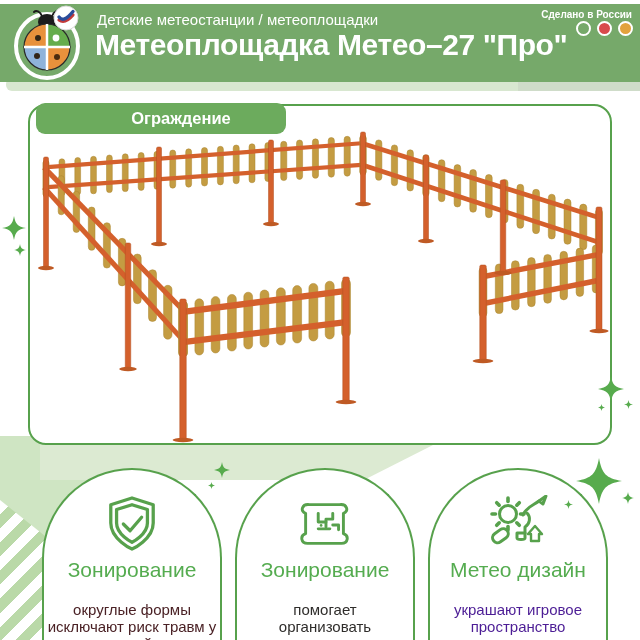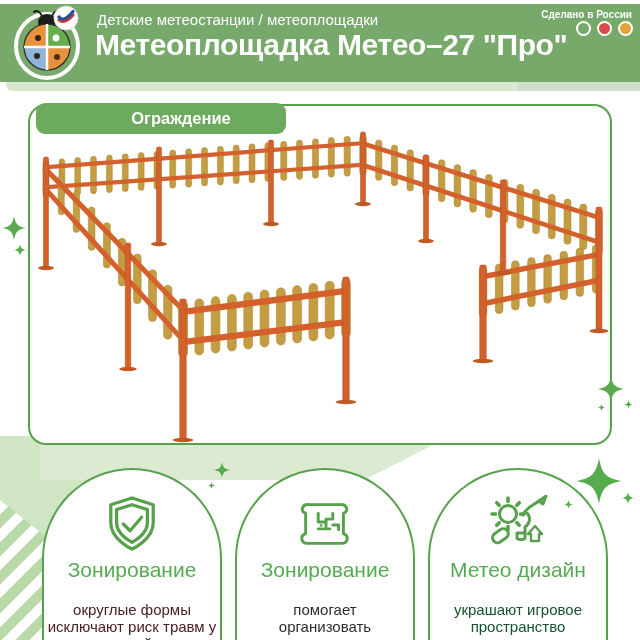--- a/index.html
+++ b/index.html
@@ -268,16 +268,16 @@
         </g>
         <rect x="5" y="36" width="17" height="10" rx="5" transform="rotate(-36 13 41)"></rect>
         <path d="M36,20 C39,12 47,10 52,6"></path>
         <path d="M52,6 L59,1 L56,9 Z"></path>
         <path d="M40,18 C44,22 43,29 38,32 L38,38"></path>
         <path d="M30,38 L38,38 L38,43 C38,45 30,45 30,43 Z"></path>
         <path d="M44,46 V39 H41 L48,31 L55,39 H52 V46 Z" stroke-width="2.4"></path>
       </svg>
     </div>
     <div class="card-title">Метео дизайн</div>
-    <div class="feature-text" style="color: #14532d;">украшают игровое пространство</div>
+    <div class="feature-text" style="color: #4c1d95;">украшают игровое пространство</div>
   </div>
 
 </div>
 
 </body></html>

